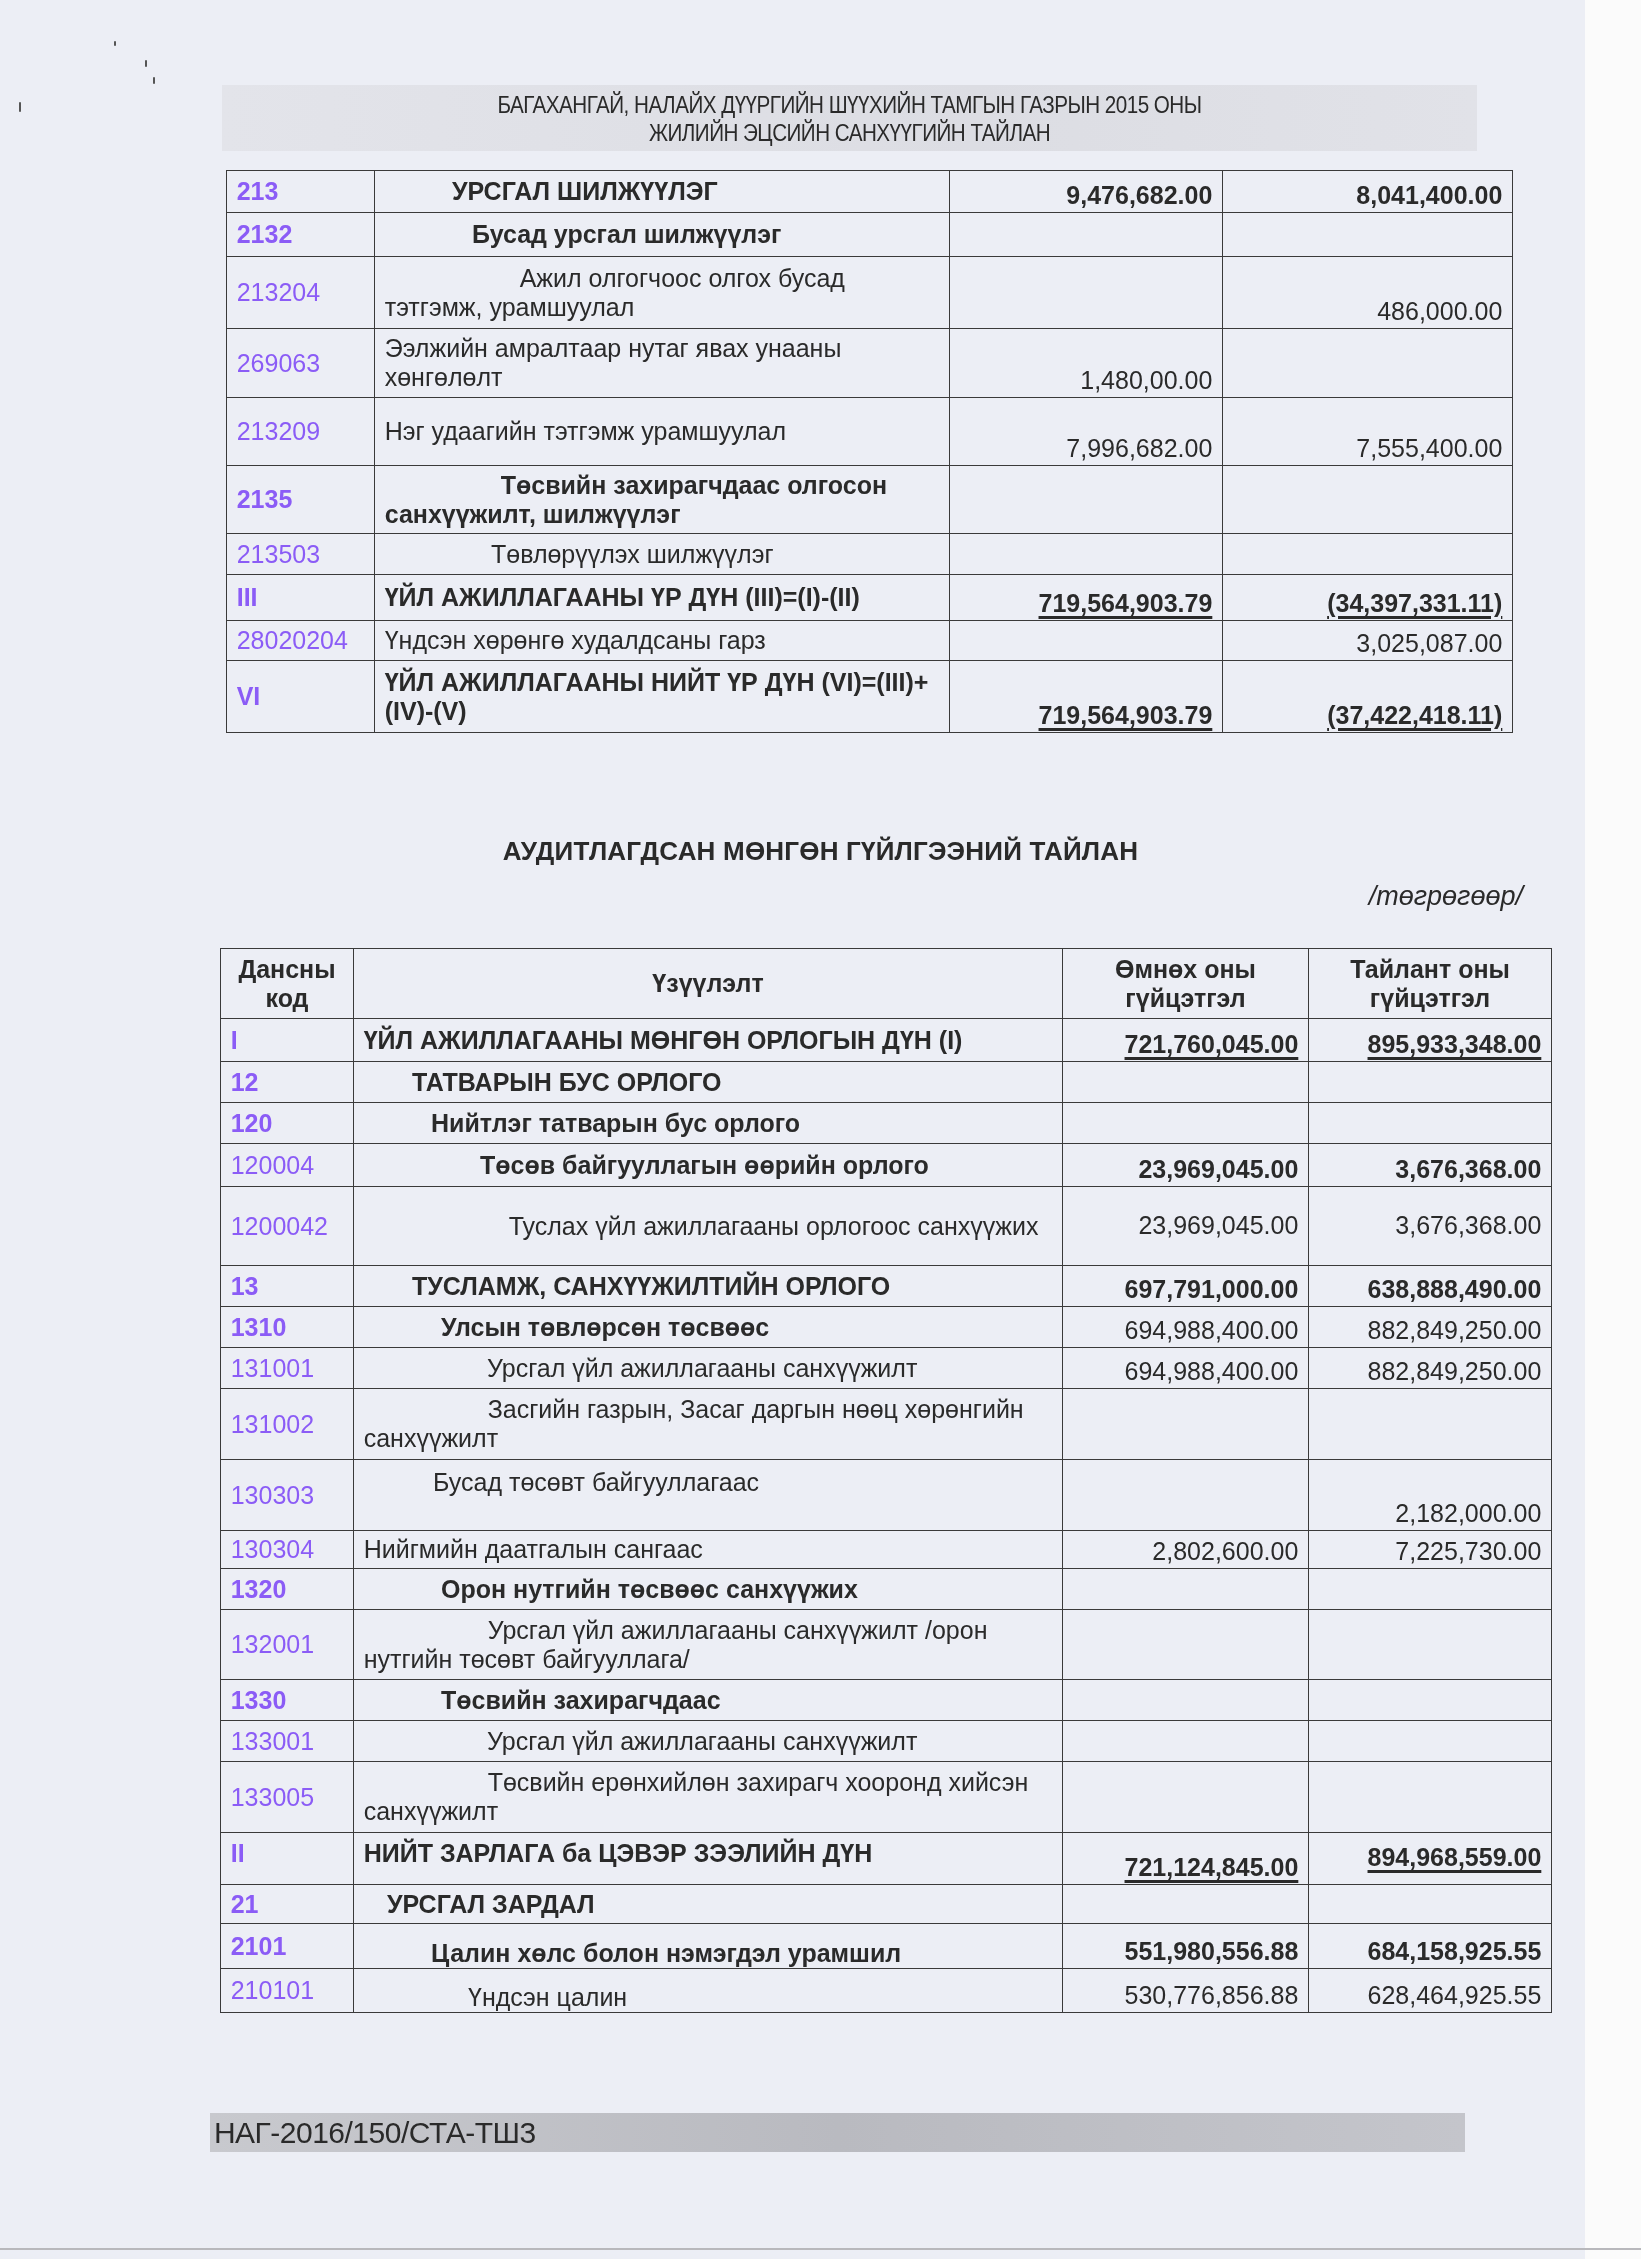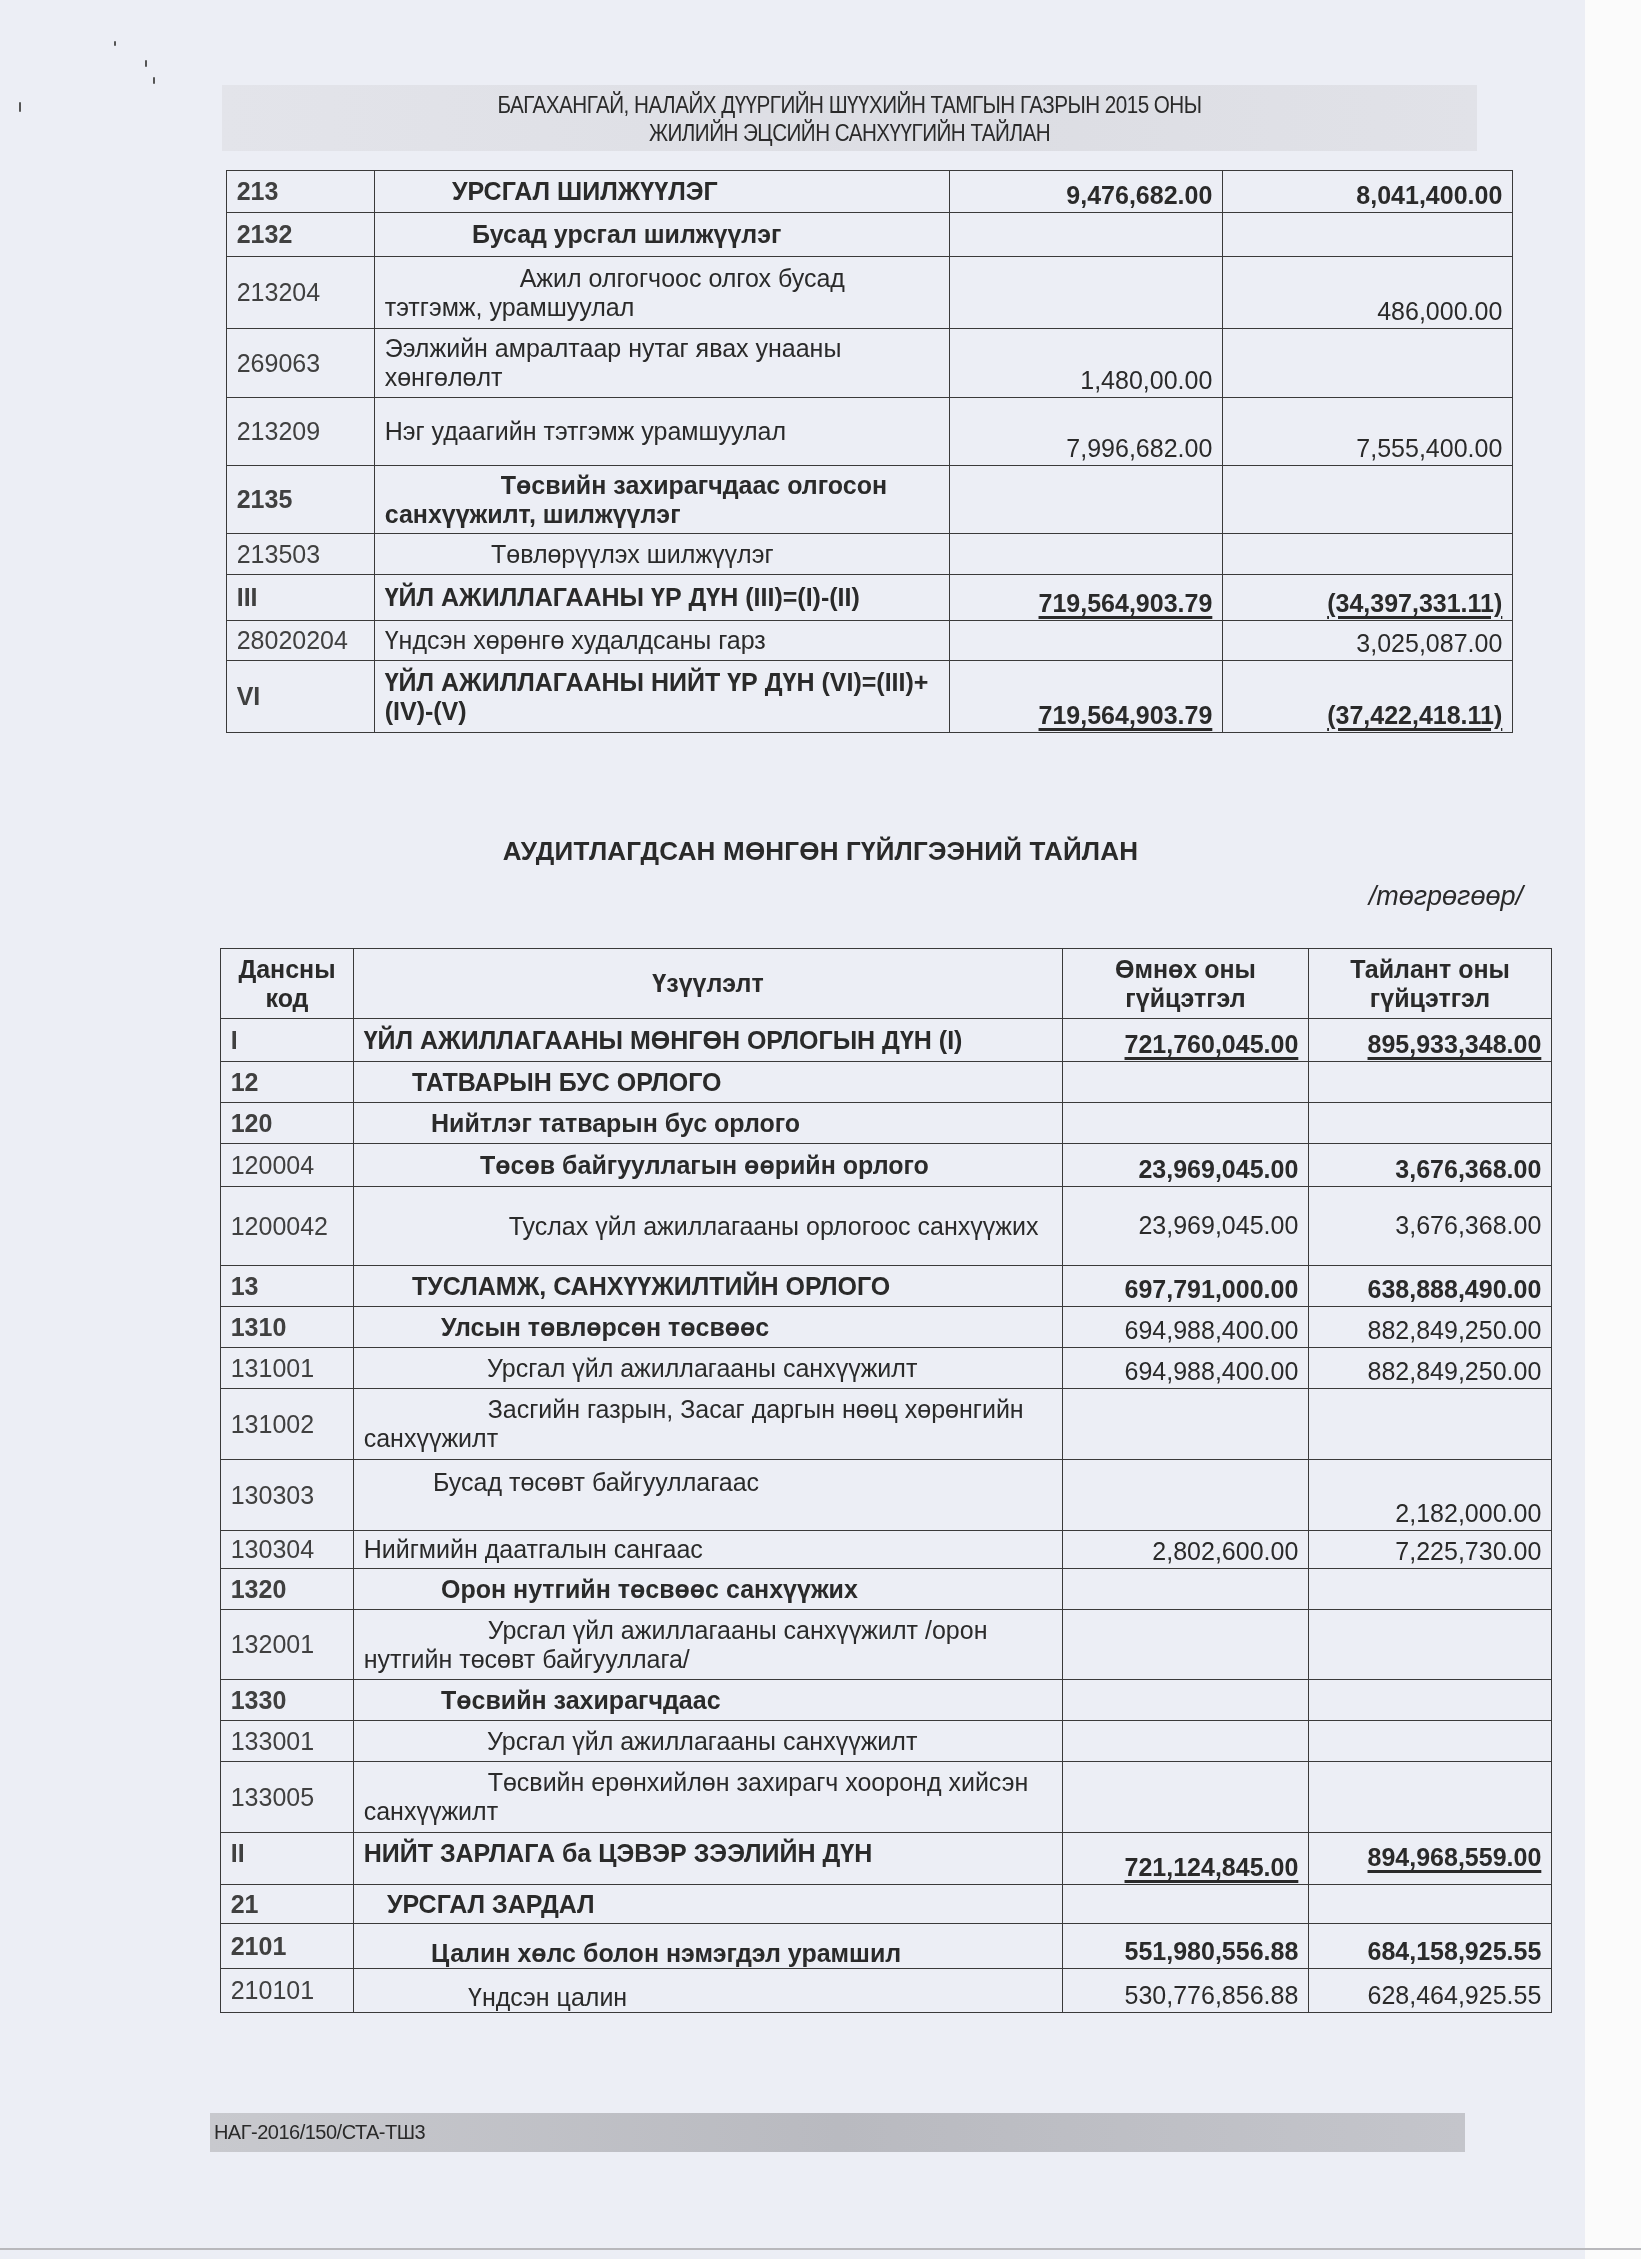--- a/index.html
+++ b/index.html
@@ -15,21 +15,21 @@
     position: absolute; left: 222px; top: 85px; width: 1255px; height: 66px;
     background: linear-gradient(to right, #e3e4ea, #dcdde3 60%, #e1e2e8);
     text-align: center;
   }
   .header-band div { font-size: 24px; line-height: 28px; letter-spacing: -0.6px; transform: scaleX(0.86); }
   .header-band .l1 { margin-top: 5.8px; }
   table { position: absolute; border-collapse: collapse; table-layout: fixed; }
   td, th { border: 1.9px solid #3a3a3a; padding: 0 9.7px; font-size: 25px; line-height: 29px; }
   #tbl1 { left: 226px; top: 170px; width: 1286px; }
   #tbl2 { left: 220px; top: 948px; width: 1331px; }
-  td.code { vertical-align: middle; color: #404040; }
+  td.code { vertical-align: middle; color: #8b5cf6; }
   td.desc { vertical-align: middle; }
   td.num { text-align: right; vertical-align: bottom; padding-bottom: 1.9px; }
   .b { font-weight: bold; }
   .u { text-decoration: underline; text-decoration-thickness: 2.9px; text-underline-offset: 3.9px; }
   .ind1 { padding-left: 58px; }
   .ind2 { padding-left: 77px; }
   .ind3 { padding-left: 126px; }
   .ind-first { text-indent: 116px; }
   .ind-first2 { text-indent: 135px; }
   th { font-weight: bold; text-align: center; vertical-align: middle; font-size: 25px; }
@@ -37,21 +37,21 @@
     position: absolute; left: 0; width: 1641px; top: 836px; text-align: center;
     font-size: 26px; font-weight: bold; letter-spacing: 0.2px;
   }
   .unit-label {
     position: absolute; right: 118px; top: 881px; font-size: 27px; font-style: italic;
   }
   .footer-band {
     position: absolute; left: 210px; top: 2113px; width: 1255px; height: 39px;
     background: linear-gradient(to right, #c8c9ce, #b9bac0 50%, #c4c5cb);
   }
-  .footer-band span { font-size: 20px; line-height: 39px; padding-left: 3.9px; letter-spacing: -0.5px; }
+  .footer-band span { font-size: 30px; line-height: 39px; padding-left: 3.9px; letter-spacing: -0.5px; }
   .bottom-line { position: absolute; left: 0; top: 2248px; width: 1641px; height: 1.9px; background: #b8b8bc; }
 </style>
 </head>
 <body>
 
 <div class="white-strip"></div>
 <div class="speck" style="left:114px;top:41px;height:4.8px"></div>
 <div class="speck" style="left:145px;top:60px"></div>
 <div class="speck" style="left:153px;top:77px"></div>
 <div class="speck" style="left:19.3px;top:102px;height:9.7px"></div>

